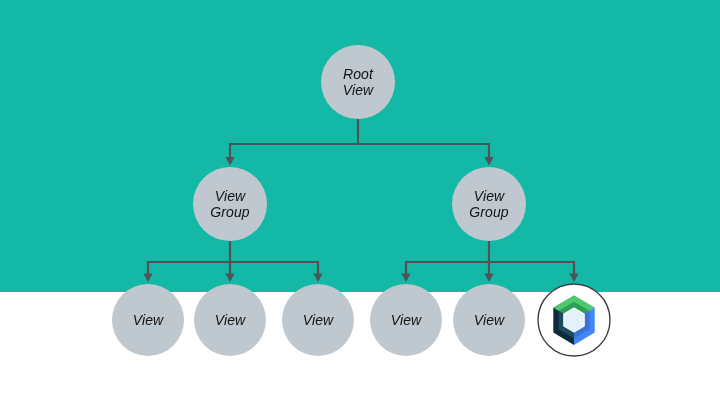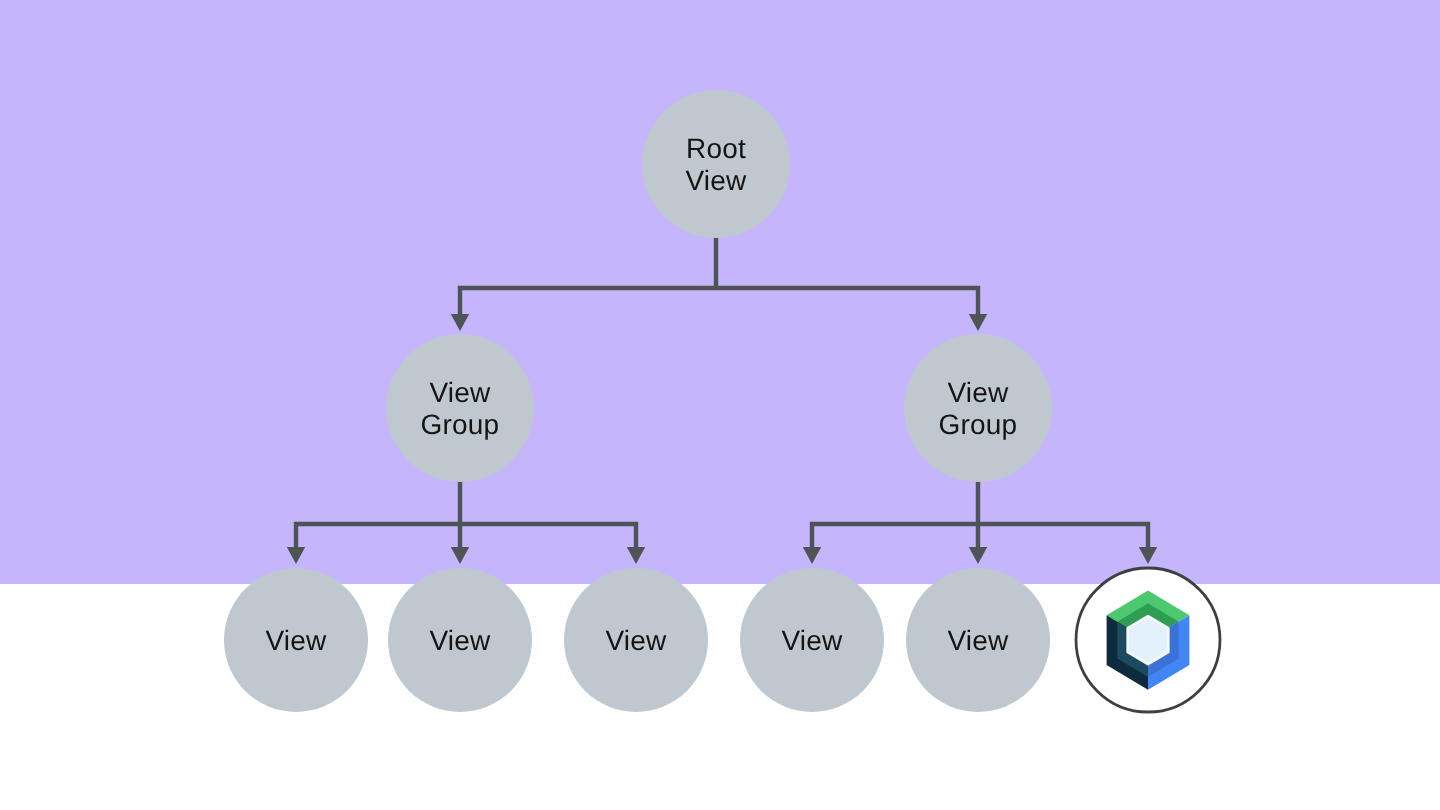--- a/index.html
+++ b/index.html
@@ -7,21 +7,22 @@
     padding: 0;
     background: #ffffff;
     width: 720px;
     height: 405px;
     overflow: hidden;
   }
   .stage {
     position: relative;
     width: 720px;
     height: 292px;
-    background: #c4b5fd;
+    background: #14b8a6;
+    font-style: italic;
   }
   .label {
     font-family: "Liberation Sans", sans-serif;
     font-size: 14px;
     font-weight: 400;
     letter-spacing: 0.1px;
   }
   svg { display: block; }
 </style>
 </head>

